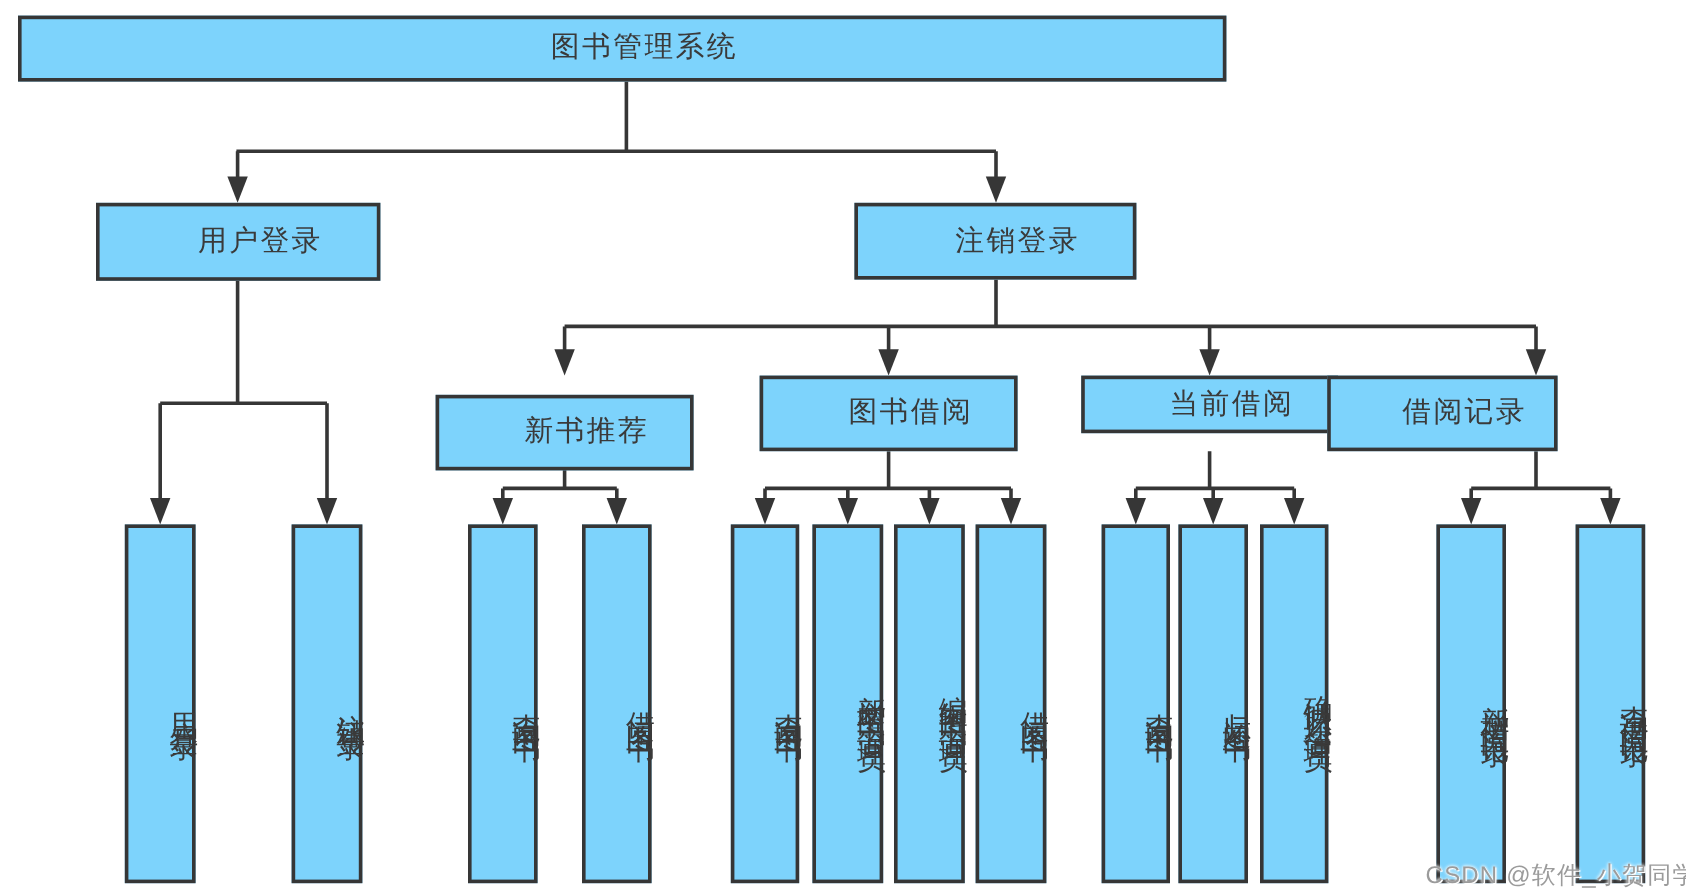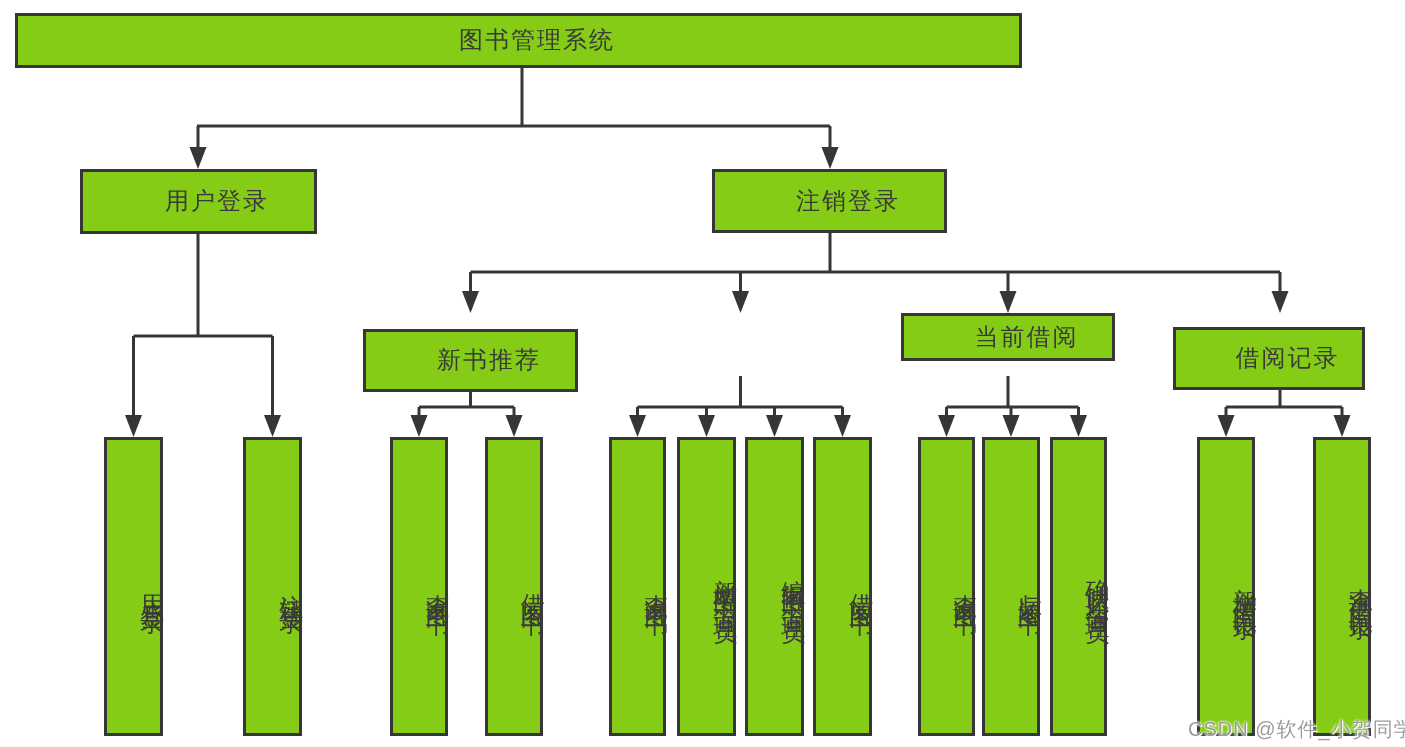--- a/index.html
+++ b/index.html
@@ -4,21 +4,21 @@
 <style>
   html,body{margin:0;padding:0;background:#fff;}
   .canvas{
     position:relative;width:1405px;height:747px;background:var(--bg,#ffffff);
     font-family:"Liberation Sans",sans-serif;color:var(--text,#3a3a3a);overflow:hidden;
   }
   svg.connectors{position:absolute;left:0;top:0;width:1405px;height:747px;}
   .conn{fill:none;stroke:var(--line,#363636);stroke-width:3;}
   .arrow{fill:var(--line,#363636);}
   .node{
-    position:absolute;box-sizing:border-box;background:#84cc16;
+    position:absolute;box-sizing:border-box;background:#7dd3fc;
     border:3px solid var(--line,#363636);
     display:flex;align-items:center;justify-content:center;
     font-size:24px;letter-spacing:2px;text-align:center;line-height:1.2;padding-left:37px;
   }
   .leaf{
     writing-mode:vertical-rl;text-orientation:mixed;
     font-size:24px;letter-spacing:6px;line-height:1.1;border-width:3px;
   }
   .watermark{
     position:absolute;left:1188px;top:716px;z-index:10;white-space:nowrap;
@@ -67,22 +67,23 @@
     <polygon class="arrow" points="1217.5,415 1234.5,415 1226,437"></polygon>
     <polygon class="arrow" points="1333.5,415 1350.5,415 1342,437"></polygon>
   </svg>
 
   <div class="node" style="left:15px;top:13px;width:1007px;height:55px;">图书管理系统</div>
 
   <div class="node" style="left:80px;top:169px;width:237px;height:65px;">用户登录</div>
   <div class="node" style="left:712px;top:169px;width:235px;height:64px;">注销登录</div>
 
   <div class="node" style="left:363px;top:329px;width:215px;height:63px;">新书推荐</div>
+  <div class="node" style="left:633px;top:313px;width:215px;height:63px;">图书借阅</div>
   <div class="node" style="left:901px;top:313px;width:214px;height:48px;">当前借阅</div>
-  <div class="node" style="left:1173px;top:313px;width:192px;height:63px;margin-top:14px;">借阅记录</div>
+  <div class="node" style="left:1106px;top:313px;width:192px;height:63px;">借阅记录</div>
 
   <div class="node leaf" style="left:104px;top:437px;width:59px;height:299px;">用户登录</div>
   <div class="node leaf" style="left:243px;top:437px;width:59px;height:299px;">注销登录</div>
 
   <div class="node leaf" style="left:390px;top:437px;width:58px;height:299px;">查询图书</div>
   <div class="node leaf" style="left:485px;top:437px;width:58px;height:299px;">借阅图书</div>
 
   <div class="node leaf" style="left:609px;top:437px;width:57px;height:299px;">查询图书</div>
   <div class="node leaf" style="left:677px;top:437px;width:59px;height:299px;">新增图书（管理员）</div>
   <div class="node leaf" style="left:745px;top:437px;width:59px;height:299px;">编辑图书（管理员）</div>

